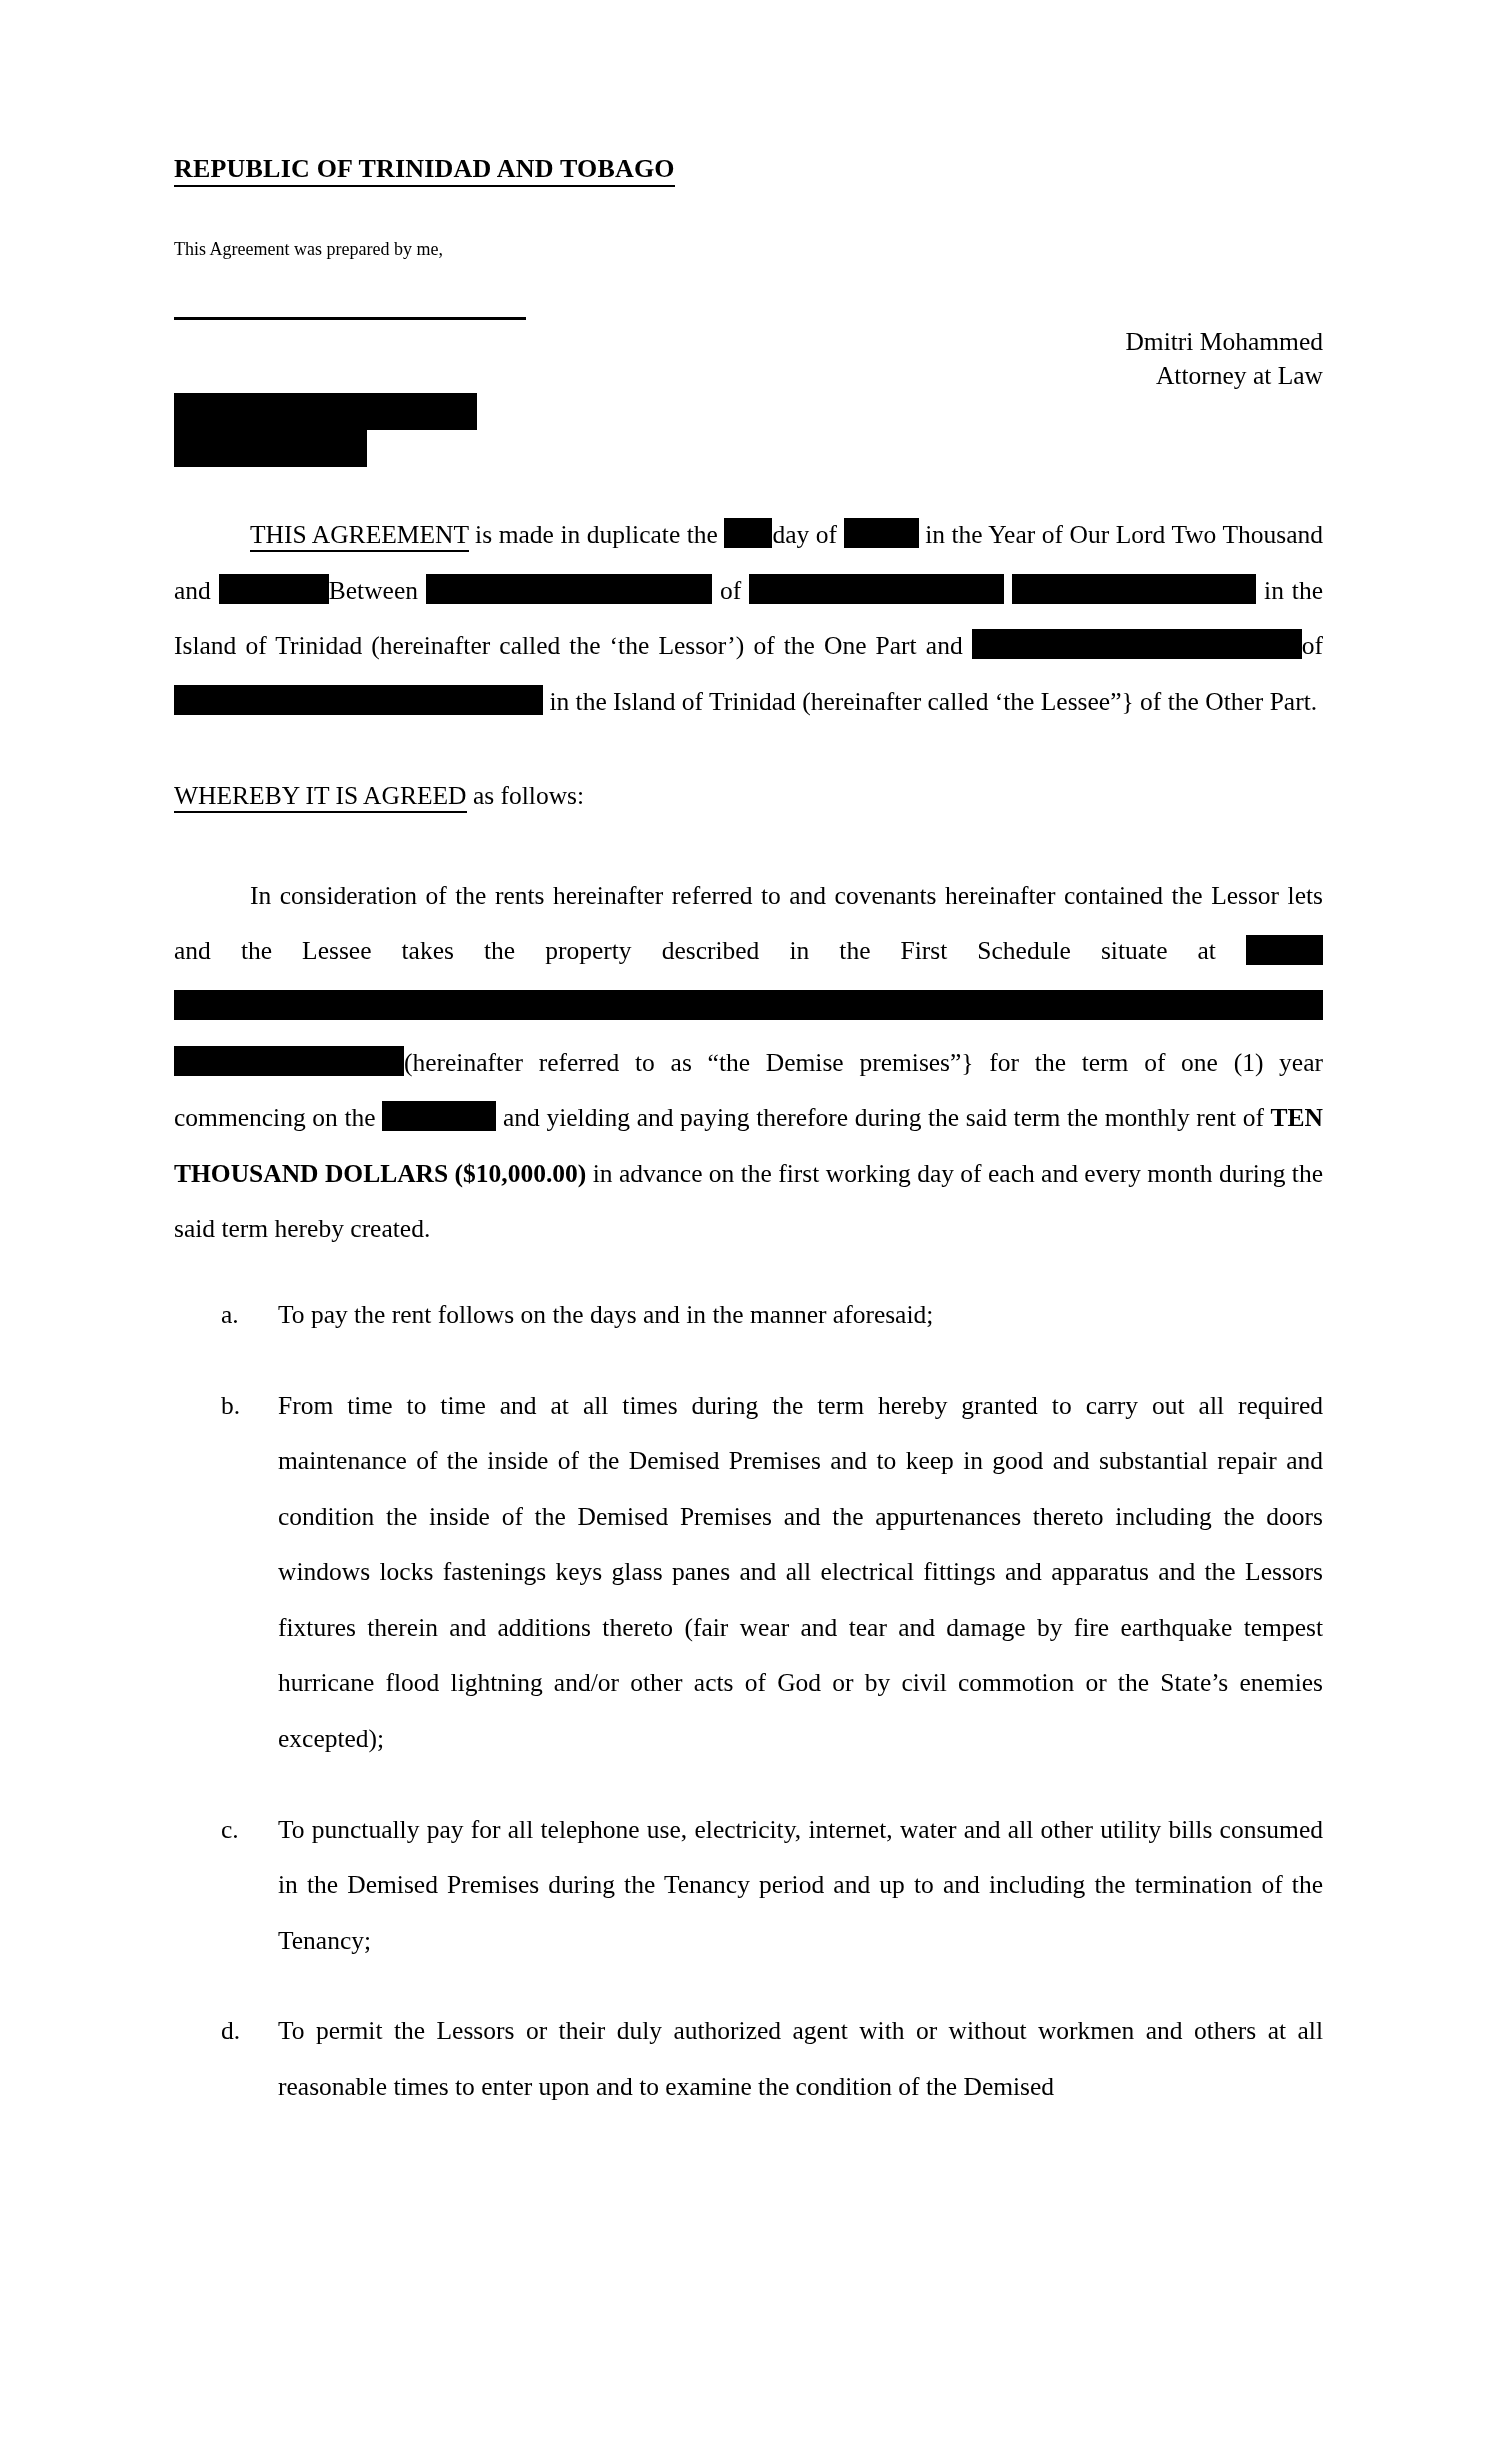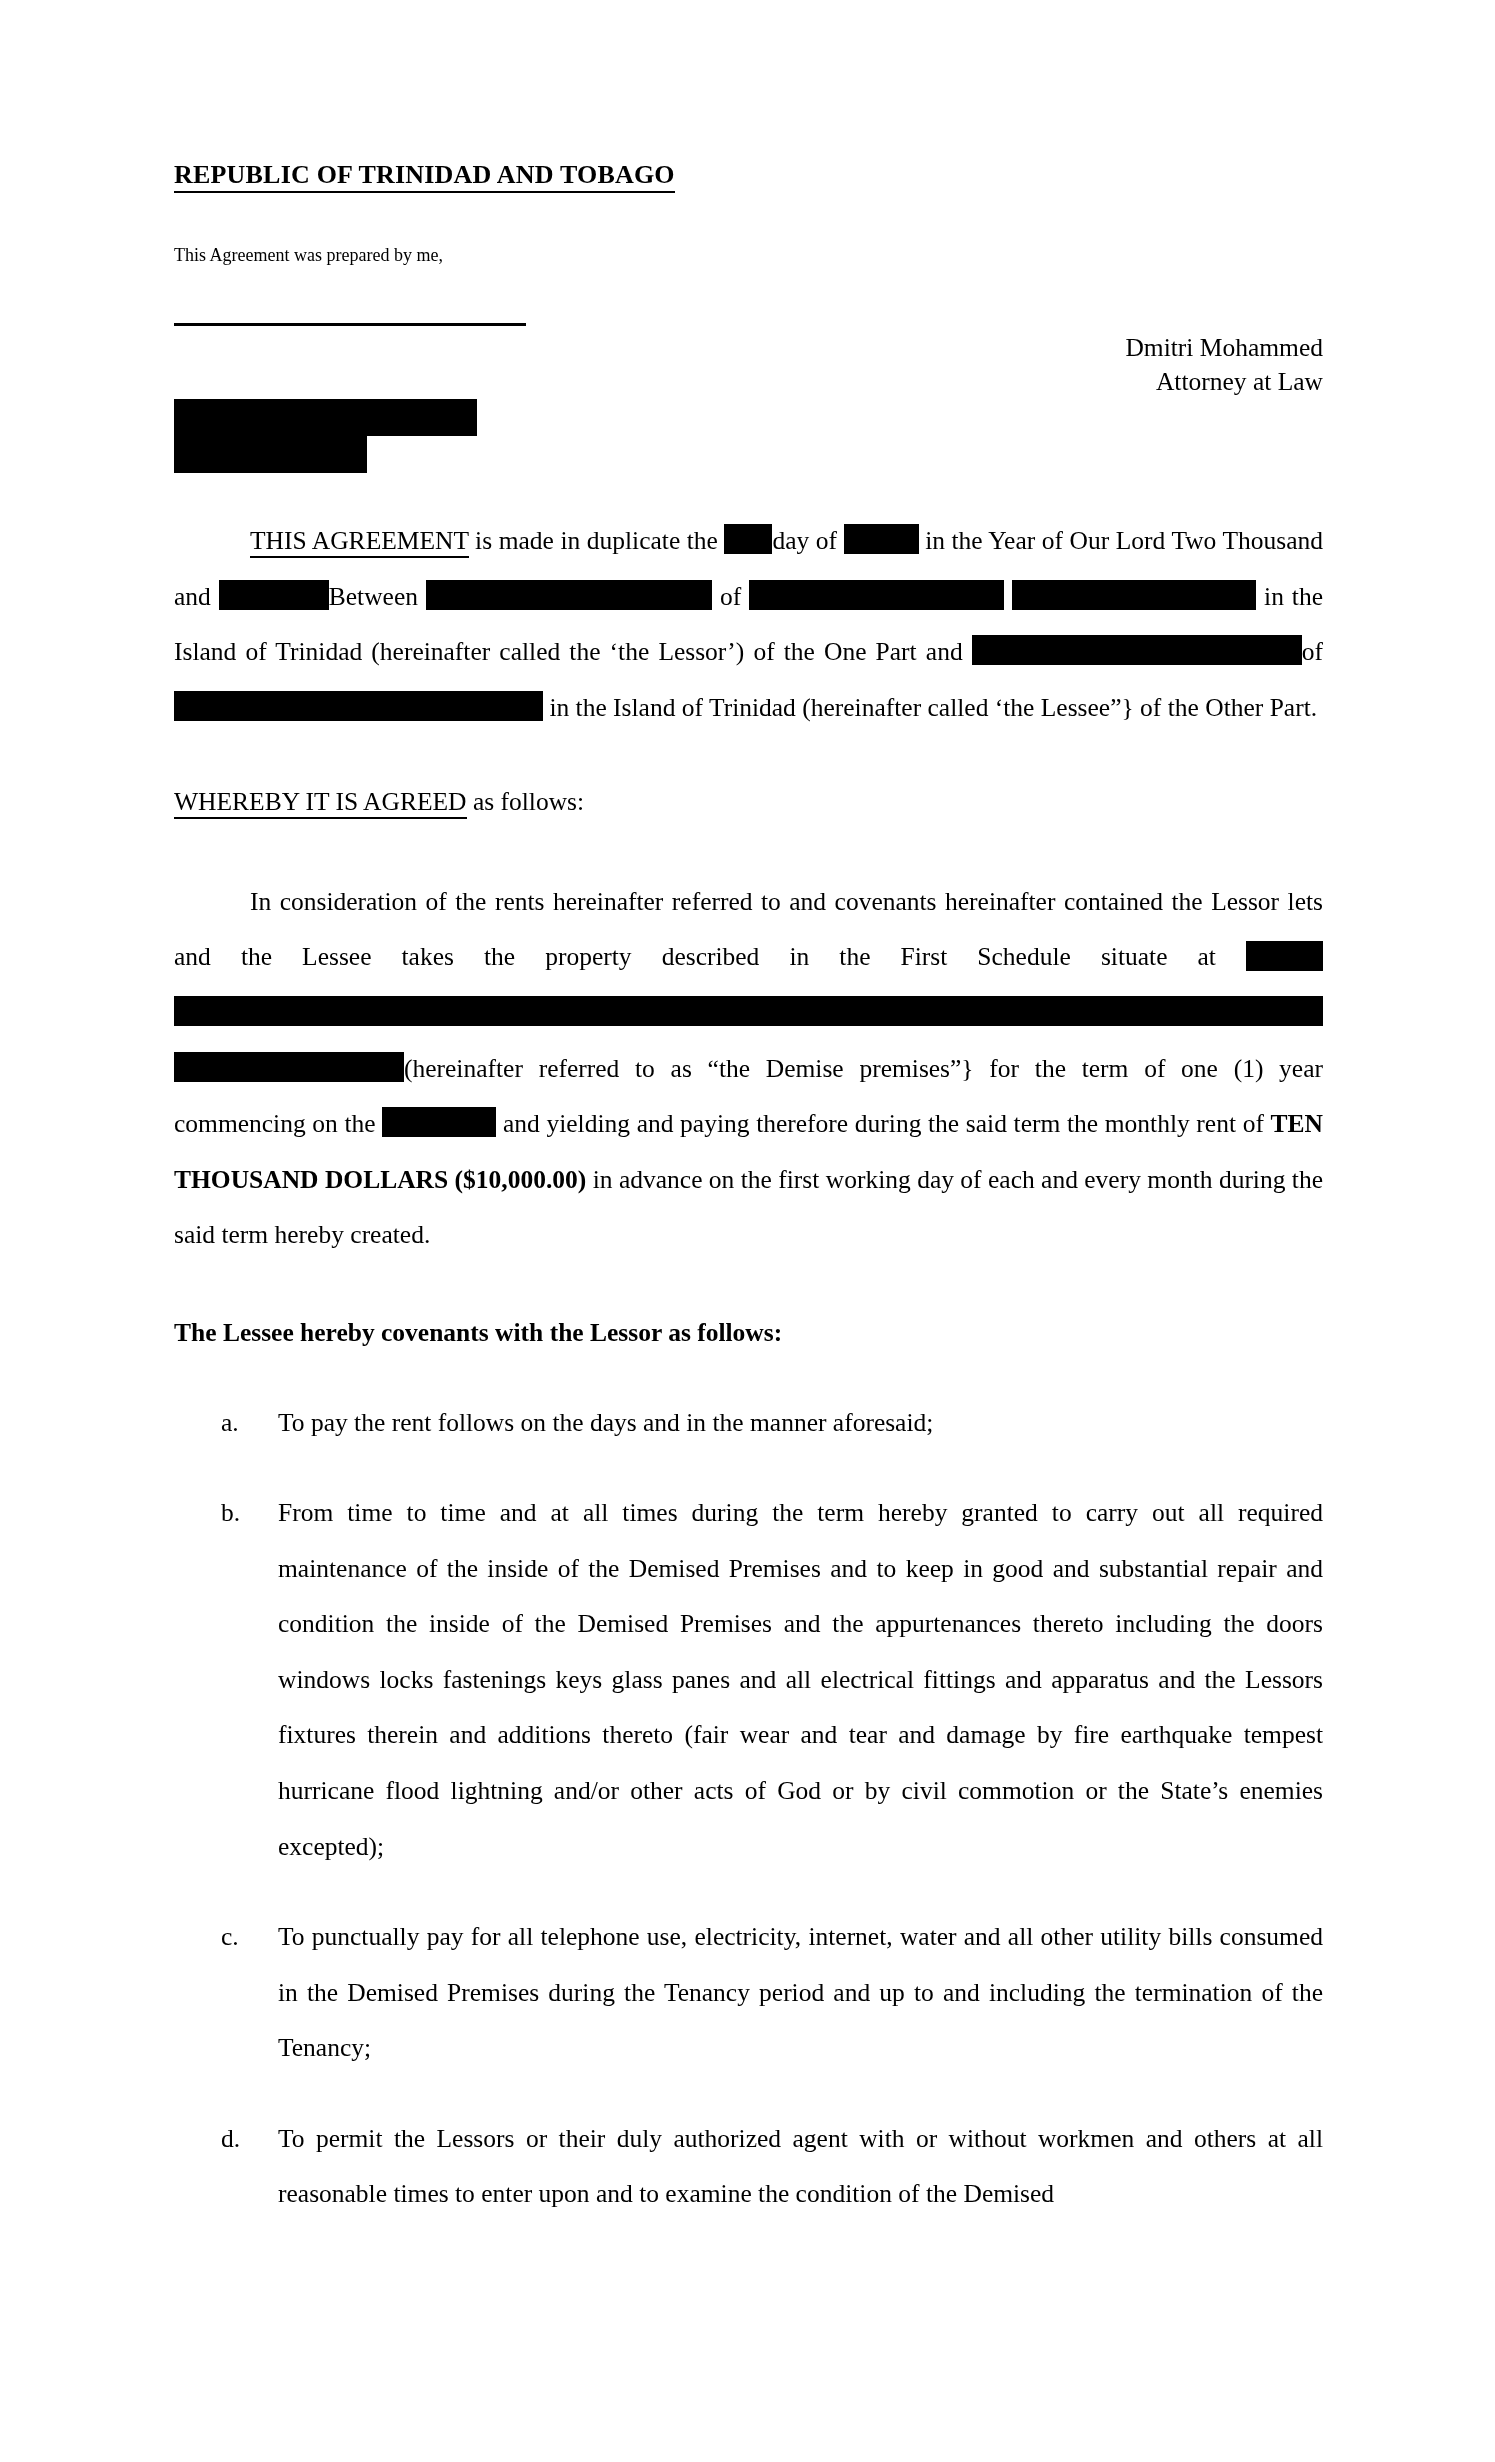--- a/index.html
+++ b/index.html
@@ -13,21 +13,21 @@
     width: 1495px;
     height: 2462px;
     background: #ffffff;
     font-family: "Liberation Serif", "DejaVu Serif", serif;
     color: #000000;
     overflow: hidden;
   }
   .content {
     position: absolute;
     left: 174px;
-    top: 161px;
+    top: 155px;
     width: 1149px;
   }
 
   
   .doc-title {
     font-size: 26px;
     font-weight: bold;
     letter-spacing: 0.2px;
     margin: 0 0 55px 0;
     line-height: 1.1;
@@ -142,21 +142,20 @@
           <span class="redaction tall" style="width:193px;height:37px;vertical-align:-7px;"></span>
         </div>
     </div>
 
     <p class="body indent"><span class="hd-underline">THIS AGREEMENT</span><span> is made in duplicate the </span><span class="redaction" style="width:48px;"></span><span>day of </span><span class="redaction" style="width:75px;"></span><span> in the Year of Our Lord Two Thousand and </span><span class="redaction" style="width:110px;"></span><span>Between </span><span class="redaction" style="width:286px;"></span><span> of </span><span class="redaction" style="width:255px;"></span> <span class="redaction" style="width:244px;"></span><span> in the Island of Trinidad (hereinafter called the ‘the Lessor’) of the One Part  and </span><span class="redaction" style="width:330px;"></span><span>of</span><span class="redaction" style="width:369px;"></span><span> in the Island of Trinidad (hereinafter called ‘the Lessee”} of the Other Part.</span></p>
 
     <p class="body" style="margin-top:39px;margin-bottom:44px;"><span class="hd-underline">WHEREBY IT IS AGREED</span><span> as follows:</span></p>
 
     <p class="body indent"><span>In consideration of the rents hereinafter referred to and covenants hereinafter contained the Lessor lets and the Lessee takes the property described in the First Schedule situate at </span><span class="redaction" style="width:77px;"></span><span class="redaction" style="width:1149px;margin-top:10.6px;"></span><span class="redaction" style="width:230px;"></span><span>(hereinafter referred to as “the Demise premises”} for the term of one (1) year commencing on the </span><span class="redaction" style="width:114px;"></span><span> and yielding and paying therefore during the said term the monthly rent of </span><span class="bold">TEN THOUSAND DOLLARS ($10,000.00)</span><span> in advance on the first working day of each and every month during the said term hereby created.</span></p>
 
-    <div class="covenant-heading">The Lessee hereby covenants with the Lessor as follows:</div>
 
     <ol class="covenants">
       <li><span class="marker">a.</span><span>To pay the rent follows on the days and in the manner aforesaid;</span></li>
       <li><span class="marker">b.</span><span>From time to time and at all times during the term hereby granted to carry out all required maintenance of the inside of the Demised Premises and to keep in good and substantial repair and condition the inside of the Demised Premises and the appurtenances thereto including the doors windows locks fastenings keys glass panes and all electrical fittings and apparatus and the Lessors fixtures therein and additions thereto (fair wear and tear and damage by fire earthquake tempest hurricane flood lightning and/or other acts of God or by civil commotion or the State’s enemies excepted);</span></li>
       <li><span class="marker">c.</span><span>To punctually pay for all telephone use, electricity, internet, water and all other utility bills consumed in the Demised Premises during the Tenancy period and up to and including the termination of the Tenancy;</span></li>
       <li><span class="marker">d.</span><span>To permit the Lessors or their duly authorized agent with or without workmen and others at all reasonable times to enter upon and to examine the condition of the Demised</span></li>
     </ol>
 
   </div>
 </div>

